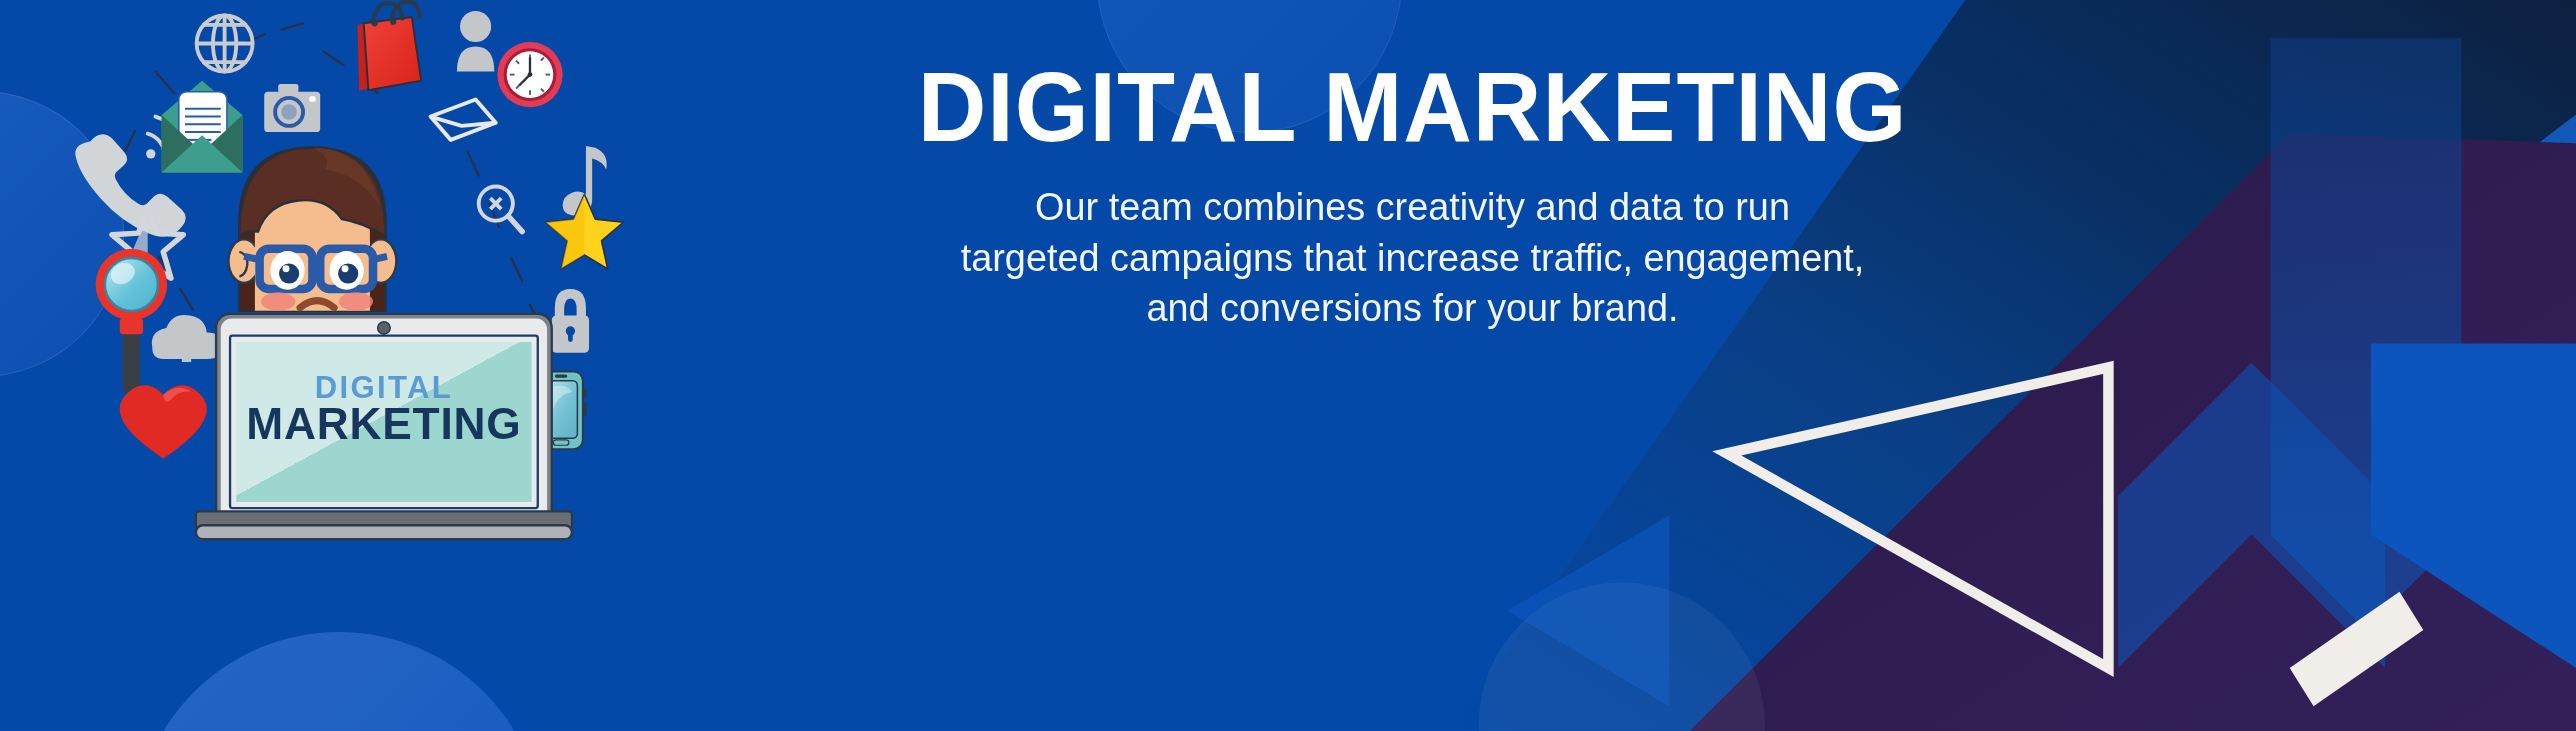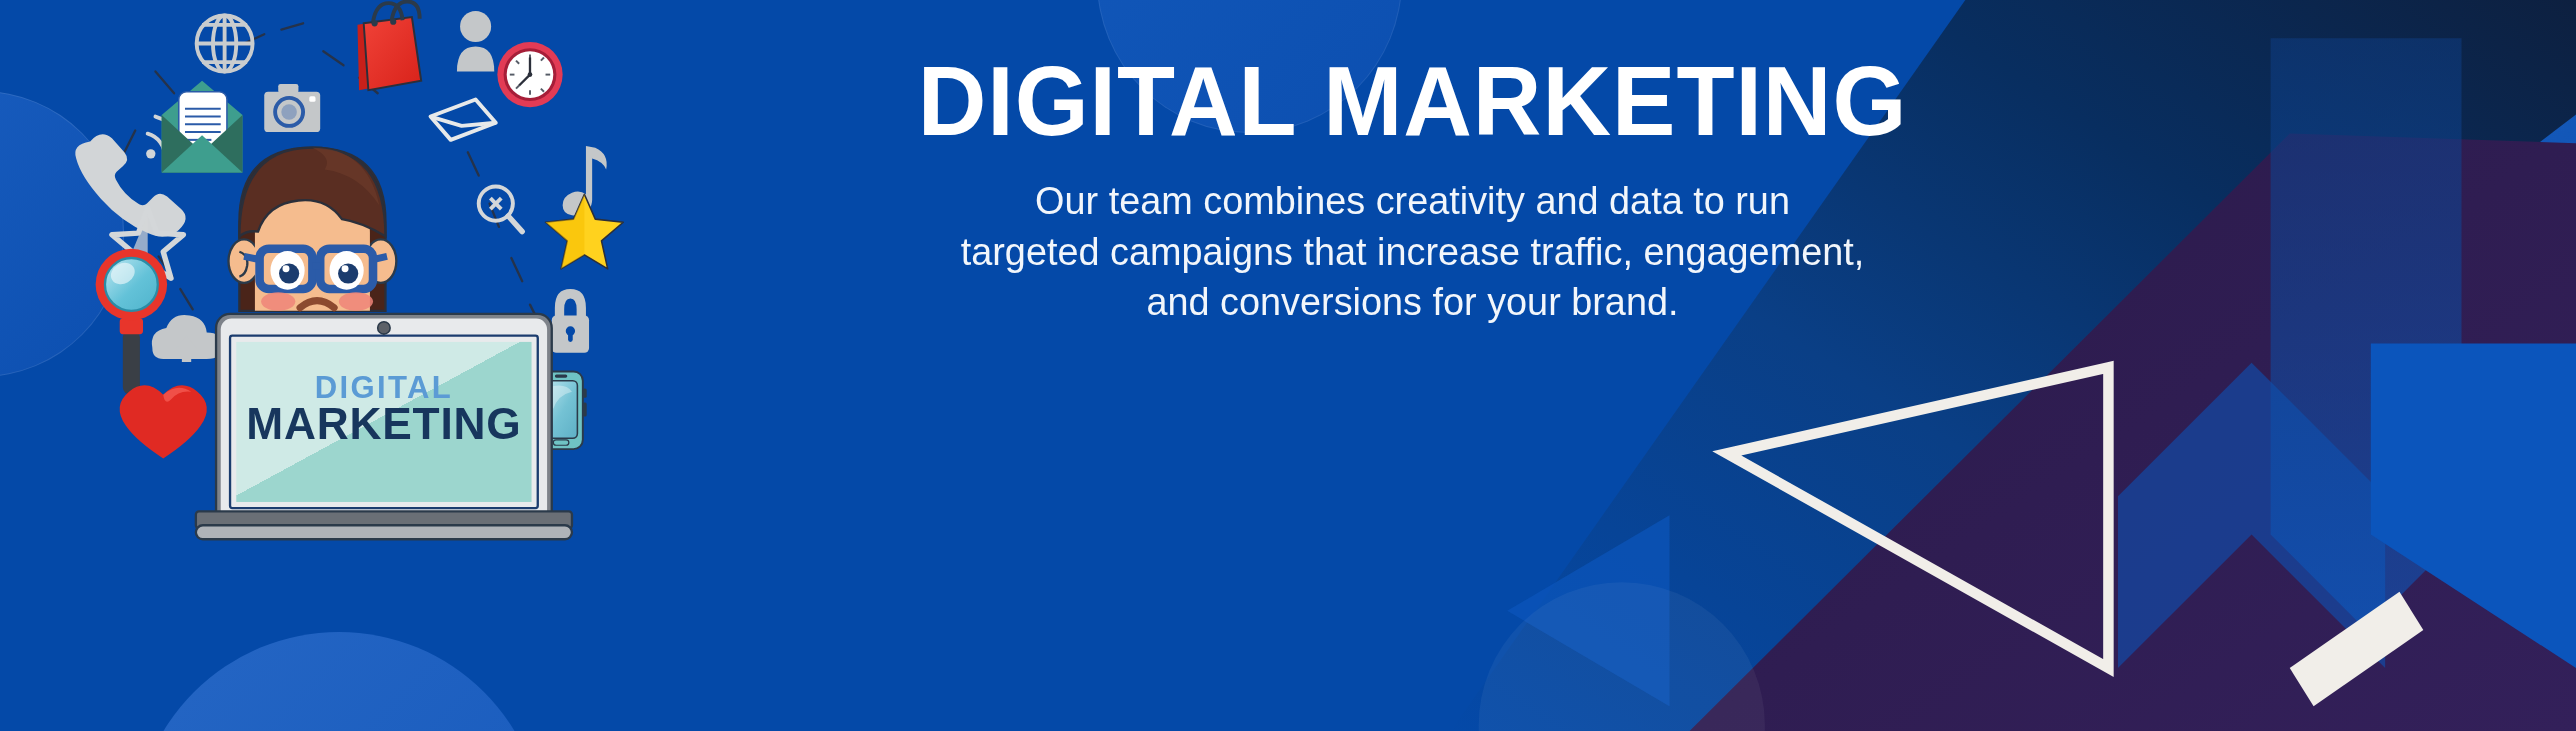--- a/index.html
+++ b/index.html
@@ -33,21 +33,21 @@
     left:2385px; top:-105px; width:315px; height:315px;
     background:linear-gradient(135deg,#1D63C4 0%,#0E51B2 100%);
   }
 
   
   .geo{ position:absolute; inset:0; pointer-events:none; }
   .geo svg{ position:absolute; right:0; top:0; width:1126px; height:732px; }
 
   
   .copy{
-    position:absolute; left:816px; top:48px; width:1193px;
+    position:absolute; left:816px; top:54px; width:1193px;
     text-align:center;
   }
   .headline{
     font-family:"Liberation Sans", sans-serif;
     font-weight:700;
     font-size:99px;
     line-height:1.08;
     letter-spacing:1px;
     color:#FFFFFF;
     white-space:nowrap;

